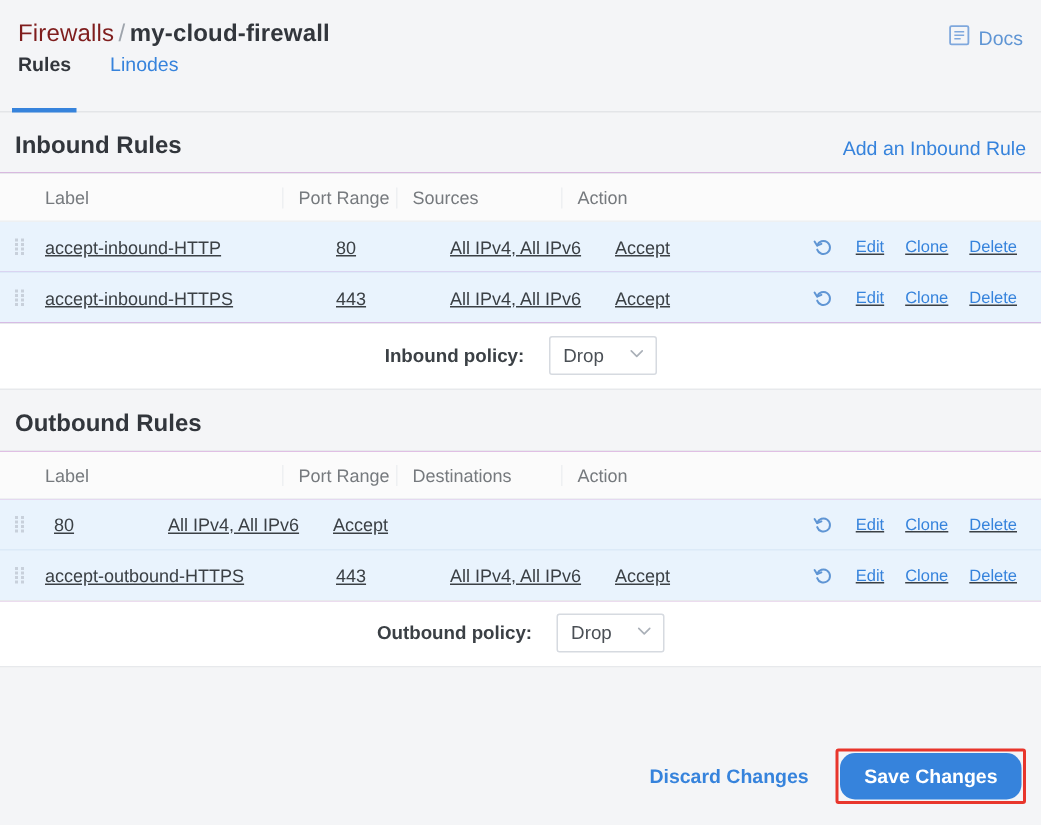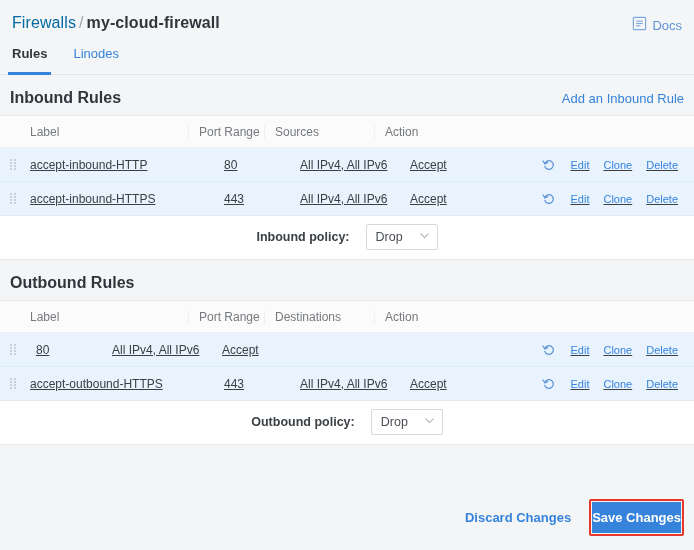--- a/index.html
+++ b/index.html
@@ -27,21 +27,21 @@
     display: flex;
     align-items: flex-start;
     justify-content: space-between;
   }
   .breadcrumb {
     font-size: 16px;
     color: #606469;
     letter-spacing: .1px;
     white-space: nowrap;
   }
-  .breadcrumb .crumb-root { color: #0369a1; margin-top: 12px; }
+  .breadcrumb .crumb-root { color: #7f1d1d; margin-top: 12px; }
   .breadcrumb .crumb-sep { color: #9ea4ac; margin: 0 3px; }
   .breadcrumb .crumb-current { color: #32363c; font-weight: bold; }
 
   .docs-link {
     display: flex;
     align-items: center;
     gap: 5px;
     color: #5f95d4;
     font-size: 13px;
     cursor: pointer;
@@ -54,21 +54,21 @@
     margin-top: 14px;
     padding-left: 12px;
     display: flex;
     align-items: flex-end;
     gap: 26px;
     border-bottom: 1px solid #e3e5e8;
     height: 26px;
   }
   .tab {
     font-size: 13px;
-    padding-bottom: 13px;
+    padding-bottom: 24px;
     cursor: pointer;
     position: relative;
     color: #3683dc;
   }
   .tab.active {
     color: #32363c;
     font-weight: bold;
   }
   .tab.active:after {
     content: "";
@@ -195,22 +195,22 @@
     border: 2px solid #e8362c;
     padding: 1px;
     border-radius: 2px;
   }
   .save-btn {
     background: #3683dc;
     color: #ffffff;
     font-size: 13px;
     font-weight: bold;
     border: none;
-    border-radius: 0;
-    padding: 8px 0;
+    border-radius: 10px;
+    padding: 8px 16px;
     cursor: pointer;
     font-family: "Liberation Sans", sans-serif;
   }
 </style>
 </head>
 <body>
 
 <div class="page">
 
   <div class="header">

